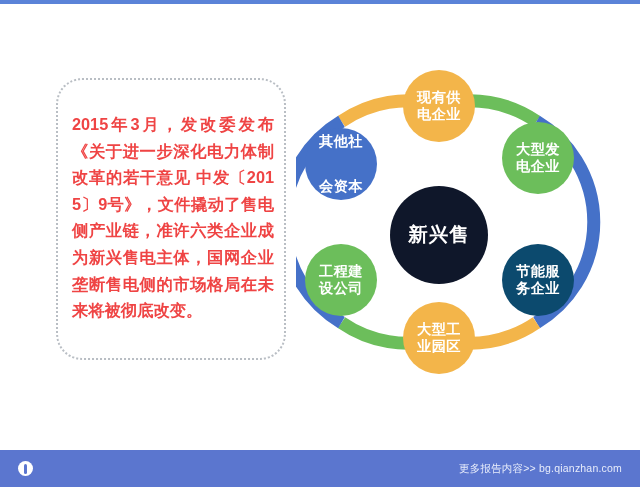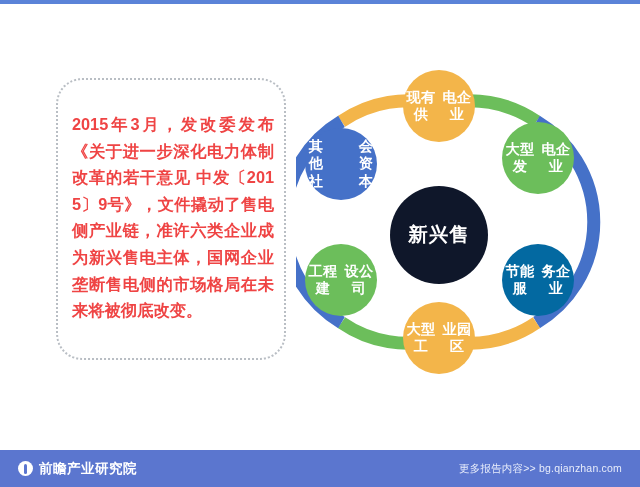--- a/index.html
+++ b/index.html
@@ -69,20 +69,21 @@
   }
   .diagram svg {
     position: absolute;
     left: 0;
     top: 0;
   }
   .node {
     position: absolute;
     border-radius: 50%;
     display: flex;
+    flex-direction: column;
     align-items: center;
     justify-content: center;
     color: #ffffff;
     font-weight: bold;
     text-align: center;
     line-height: 1.22;
     box-sizing: border-box;
   }
   .node span { display: block; }
   .node-sat {
@@ -196,21 +197,21 @@
     <div class="node node-sat n-top" style="background: rgb(243, 181, 74);">
       <span>现有供</span>
       <span>电企业</span>
     </div>
 
     <div class="node node-sat n-tr" style="background: rgb(108, 190, 91);">
       <span>大型发</span>
       <span>电企业</span>
     </div>
 
-    <div class="node node-sat n-br" style="background: #0369a1;">
+    <div class="node node-sat n-br" style="background: #0c4a6e;">
       <span>节能服</span>
       <span>务企业</span>
     </div>
 
     <div class="node node-sat n-bottom" style="background: rgb(243, 181, 74);">
       <span>大型工</span>
       <span>业园区</span>
     </div>
 
     <div class="node node-sat n-bl" style="background: rgb(108, 190, 91);">
@@ -226,19 +227,18 @@
     <div class="node node-center n-ctr" style="background: #0f172a;">
       <span>新兴售</span>
     </div>
 
   </div>
 
   <div class="footer" style="background: rgb(91, 118, 207);">
     <div class="footer-inner">
       <div class="brand">
         <span class="brand-mark"></span>
-        <span class="brand-name">前瞻产业研究院</span>
       </div>
       <div class="footer-link">更多报告内容&gt;&gt; bg.qianzhan.com</div>
     </div>
   </div>
 
 </div>
 
 </body></html>

